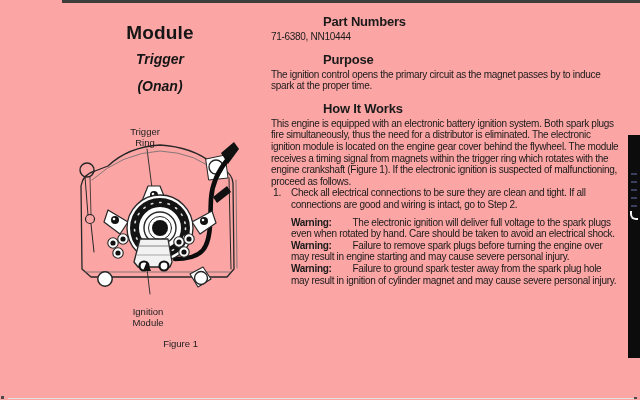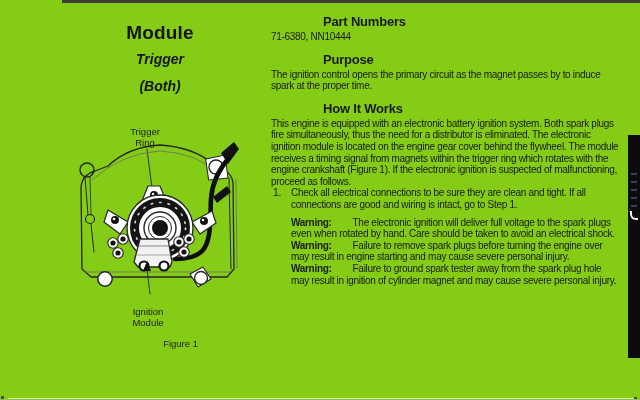--- a/index.html
+++ b/index.html
@@ -1,17 +1,17 @@
 <!DOCTYPE html>
 <html><head>
 <meta charset="utf-8">
 <style>
   html,body{margin:0;padding:0;}
   body{font-family:"Liberation Sans", sans-serif; background:#888;}
-  .page{position:relative;width:640px;height:400px;background:#84cc16;overflow:hidden;}
+  .page{position:relative;width:640px;height:400px;background:#fca5a5;overflow:hidden;}
 
   .top-rule{position:absolute;left:62px;top:0;width:578px;height:3px;background:#3d3d3d;}
 
   
   .left-head{position:absolute;left:96px;top:22px;width:128px;text-align:center;color:#151515;}
   .left-head .title{font-size:19px;font-weight:bold;letter-spacing:.2px;margin:0 0 7px 0;}
   .left-head .sub{font-size:14px;font-weight:bold;font-style:italic;margin:0 0 11px 0;}
 
   
   .figure{position:absolute;left:60px;top:122px;width:200px;height:218px;}
@@ -43,21 +43,21 @@
 </head>
 <body>
 
 <div class="page">
 
   <div class="top-rule"></div>
 
   <div class="left-head">
     <div class="title">Module</div>
     <div class="sub">Trigger</div>
-    <div class="sub">(Both)</div>
+    <div class="sub">(Onan)</div>
   </div>
 
   <div class="figure">
     <svg width="200" height="218" viewBox="0 0 200 218">
       <g stroke="#262626" fill="none" stroke-linecap="round" stroke-linejoin="round">
 
         <line x1="87" y1="27" x2="92" y2="66" stroke-width="0.9"></line>
 
         <path d="M21,64 Q23,52 35,49 L48,44 Q68,25 100,23 Q132,25 152,41 L164,48 Q172,52 173,61 L174,147 L167,155 L31,155 L22,147 Z" stroke-width="1.3"></path>
         <path d="M32,58 Q62,31 100,29 Q138,31 158,52" stroke-width="0.8" stroke="#6a6a6a"></path>
@@ -145,21 +145,21 @@
     <p>71-6380, NN10444</p>
 
     <h2>Purpose</h2>
     <p>The ignition control opens the primary circuit as the magnet passes by to induce spark at the proper time.</p>
 
     <h2>How It Works</h2>
     <p>This engine is equipped with an electronic battery ignition system.  Both spark plugs fire simultaneously, thus the need for a distributor is eliminated.  The electronic ignition module is located on the engine gear cover behind the flywheel.  The module receives a timing signal from magnets within the trigger ring which rotates with the engine crankshaft (Figure 1). If the electronic ignition is suspected of malfunctioning, proceed as follows.</p>
 
     <div class="step">
       <span class="num">1.</span>
-      <p class="txt">Check all electrical connections to be sure they are clean and tight.  If all connections are good and wiring is intact, go to Step 1.</p>
+      <p class="txt">Check all electrical connections to be sure they are clean and tight.  If all connections are good and wiring is intact, go to Step 2.</p>
     </div>
     <p class="warning"><b>Warning:</b><span>The electronic ignition will deliver full voltage to the spark plugs even when rotated by hand.  Care should be taken to avoid an electrical shock.</span></p>
     <p class="warning"><b>Warning:</b><span>Failure to remove spark plugs before turning the engine over may result in engine starting and may cause severe personal injury.</span></p>
     <p class="warning"><b>Warning:</b><span>Failure to ground spark tester away from the spark plug hole may result in ignition of cylinder magnet and may cause severe personal injury.</span></p>
   </div>
 
   <div class="right-bar">
     <div class="mark" style="top:38px"></div>
     <div class="mark" style="top:46px"></div>
     <div class="mark" style="top:54px"></div>

